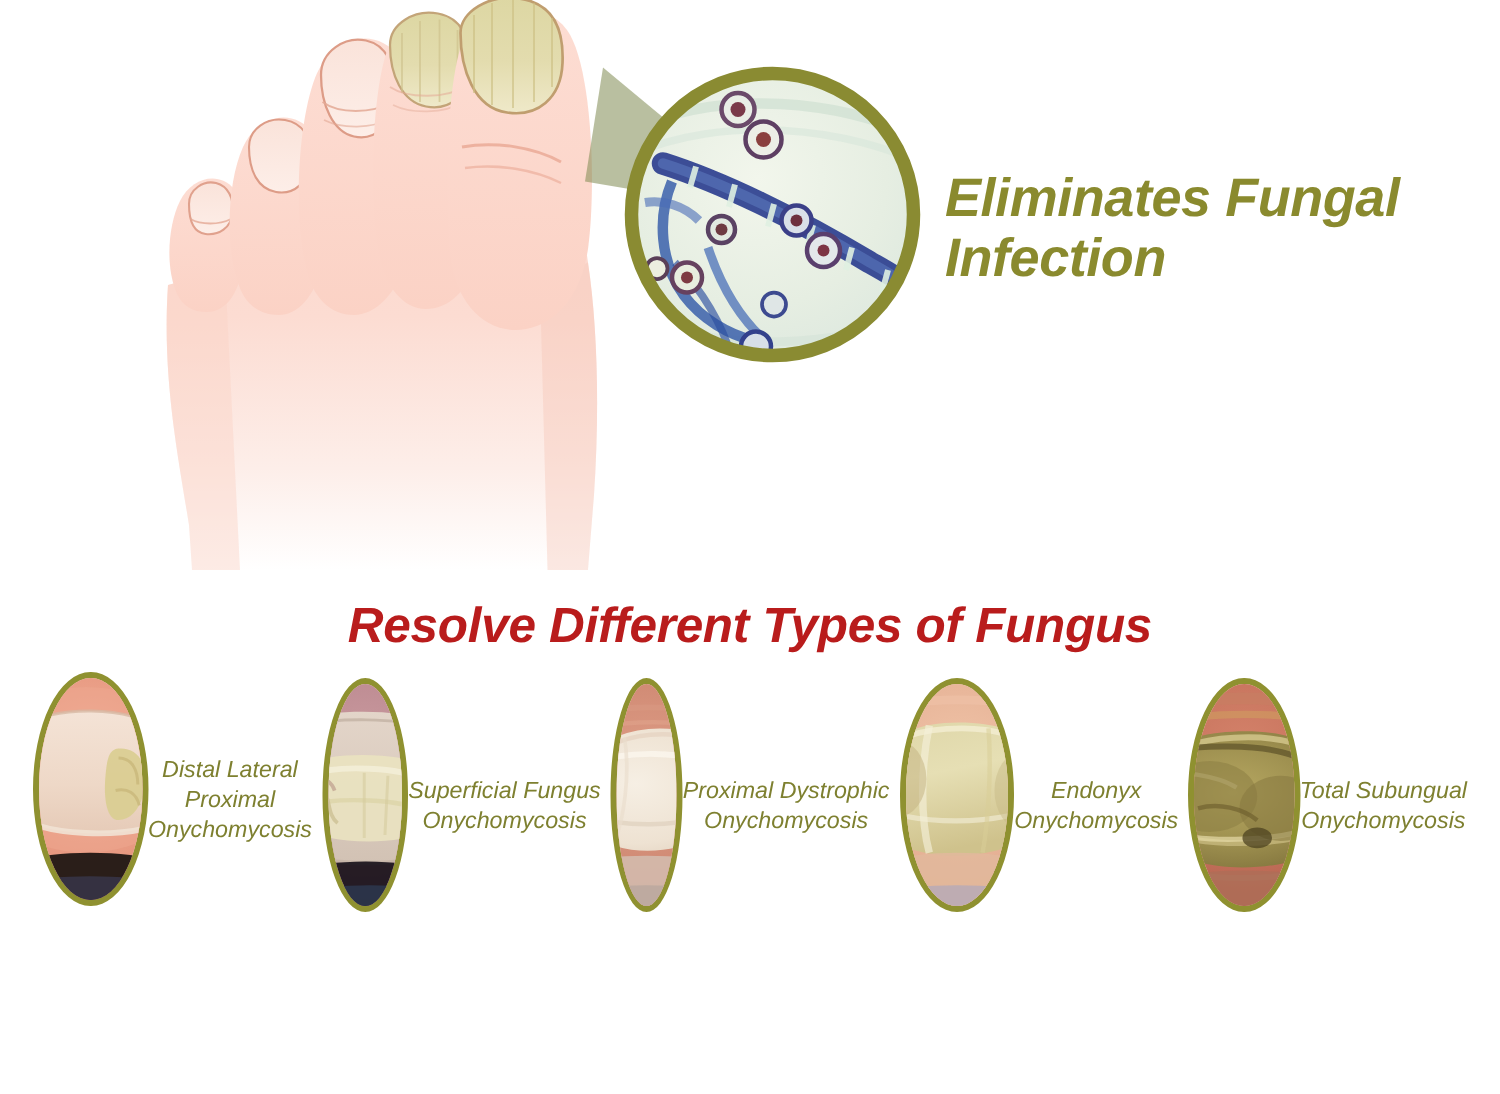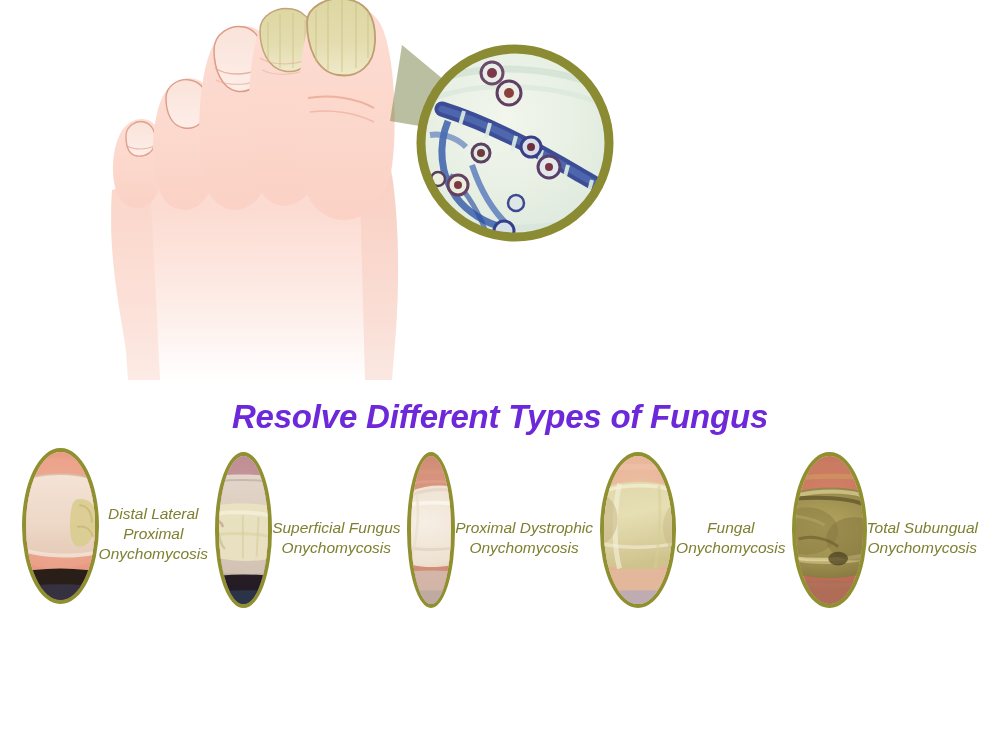--- a/index.html
+++ b/index.html
@@ -16,21 +16,21 @@
   #headline{
     position:absolute;left:630px;top:112px;width:360px;
     color:#8a8a2e;font-size:36px;line-height:1.12;
     font-weight:bold;font-style:italic;letter-spacing:-0.3px;
   }
   #headline .hl-line{display:block;white-space:nowrap;}
 
   
   #section-title{
     position:absolute;left:0;top:398px;width:1000px;text-align:center;
-    color:#6d28d9;font-size:33px;font-weight:bold;font-style:italic;
+    color:#b91c1c;font-size:33px;font-weight:bold;font-style:italic;
     letter-spacing:-0.2px;
   }
 
   
   #cards-row{
     position:absolute;left:18px;top:448px;width:964px;height:250px;
     display:flex;justify-content:space-between;align-items:flex-start;
   }
   .nail-card{width:186px;display:flex;flex-direction:row;align-items:center;}
   .nail-circle{
@@ -197,20 +197,24 @@
           <circle cx="108" cy="154" r="7" fill="#eceee0" stroke="#5a3f58" stroke-width="2.5"></circle>
           <circle cx="186" cy="178" r="8" fill="#dfe6e6" stroke="#3d4a90" stroke-width="2.5"></circle>
           <circle cx="174" cy="206" r="10" fill="#d7dfe8" stroke="#33418c" stroke-width="3"></circle>
         </g>
       </g>
 
       <circle cx="185" cy="118" r="94" fill="none" stroke="#8a8b32" stroke-width="9"></circle>
     </svg>
   </div>
 
+  <div id="headline">
+    <span class="hl-line">Eliminates Fungal</span>
+    <span class="hl-line">Infection</span>
+  </div>
 
   <div id="section-title">Resolve Different Types of Fungus</div>
 
   <div id="cards-row">
 
     <div class="nail-card c1">
       <div class="nail-circle">
         <svg viewBox="0 0 150 150" preserveAspectRatio="xMidYMid slice">
           <defs>
             <radialGradient id="c1skin" cx="50%" cy="38%" r="75%">
@@ -337,21 +341,21 @@
           <path d="M56 28 C50 56 50 92 56 114" stroke="#f5f0d8" stroke-width="5" fill="none" opacity="0.65"></path>
           <path d="M96 30 C98 58 96 92 92 114" stroke="#d8cd98" stroke-width="3" fill="none" opacity="0.55"></path>
           <ellipse cx="34" cy="64" rx="20" ry="26" fill="#c4b584" opacity="0.55"></ellipse>
           <ellipse cx="118" cy="72" rx="18" ry="26" fill="#c6b886" opacity="0.45"></ellipse>
           <path d="M8 22 C36 8 110 6 144 22" stroke="#eec0a6" stroke-width="6" fill="none" opacity="0.7"></path>
           <ellipse cx="75" cy="136" rx="72" ry="22" fill="#e2b89c" opacity="0.85"></ellipse>
           <ellipse cx="75" cy="150" rx="76" ry="14" fill="#b5aab8" opacity="0.8"></ellipse>
         </svg>
       </div>
       <div class="nail-caption">
-        <span>Fungal</span>
+        <span>Endonyx</span>
         <span>Onychomycosis</span>
       </div>
     </div>
 
     <div class="nail-card c5">
       <div class="nail-circle">
         <svg viewBox="0 0 150 150" preserveAspectRatio="xMidYMid slice">
           <defs>
             <radialGradient id="c5skin" cx="50%" cy="30%" r="85%">
               <stop offset="0%" stop-color="#d4826a"></stop>

